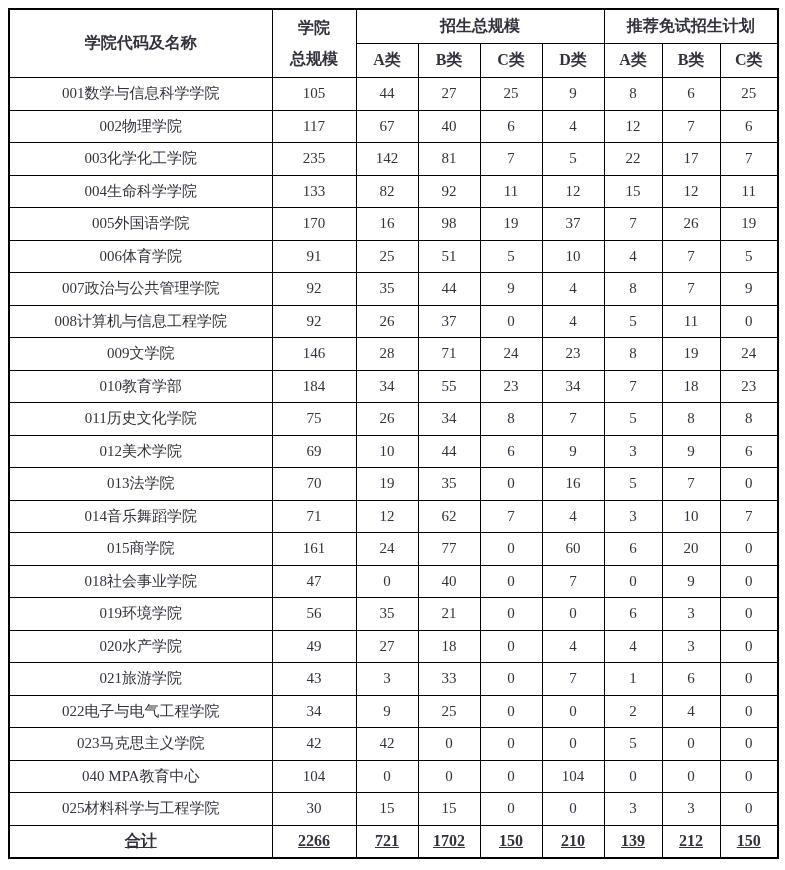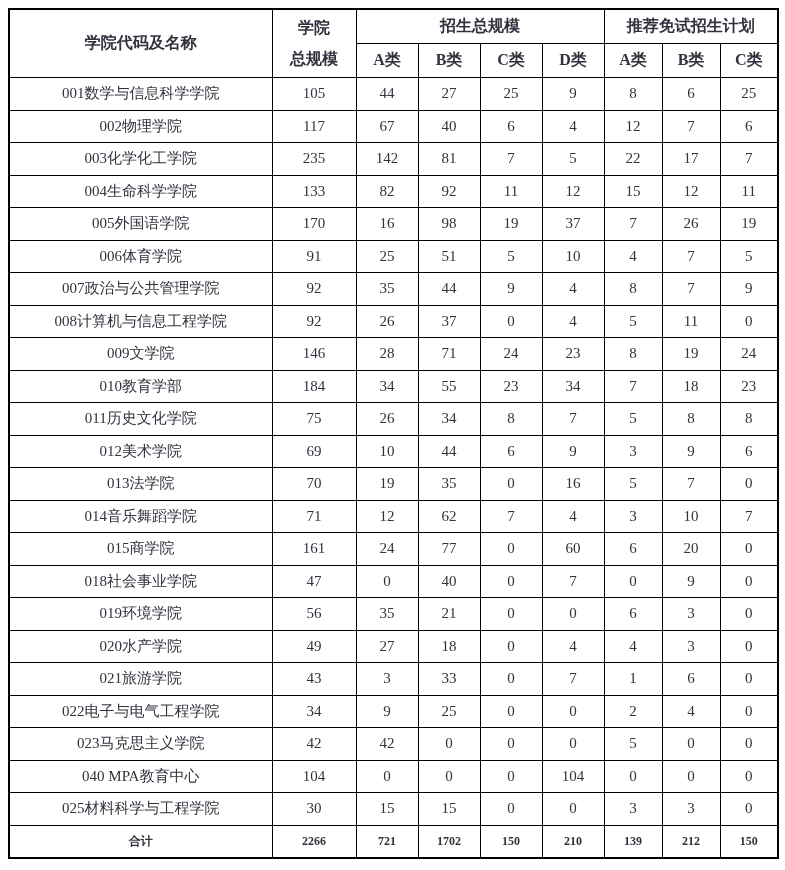--- a/index.html
+++ b/index.html
@@ -42,22 +42,23 @@
   }
   table.enroll tbody td {
     height: 31.5px;
   }
   td.name-cell {
     text-align: left;
     padding-left: 10px;
   }
   tr.totals td {
     font-weight: bold;
-    font-size: 12px;
+    font-size: 16px;
     height: 33px;
+    text-decoration: underline;
   }
 </style>
 </head>
 <body style="color: rgb(50, 50, 62); background: rgb(255, 255, 255);">
 
 <div class="page">
   <table class="enroll">
     <colgroup>
       <col style="width:263px">
       <col style="width:84px">

